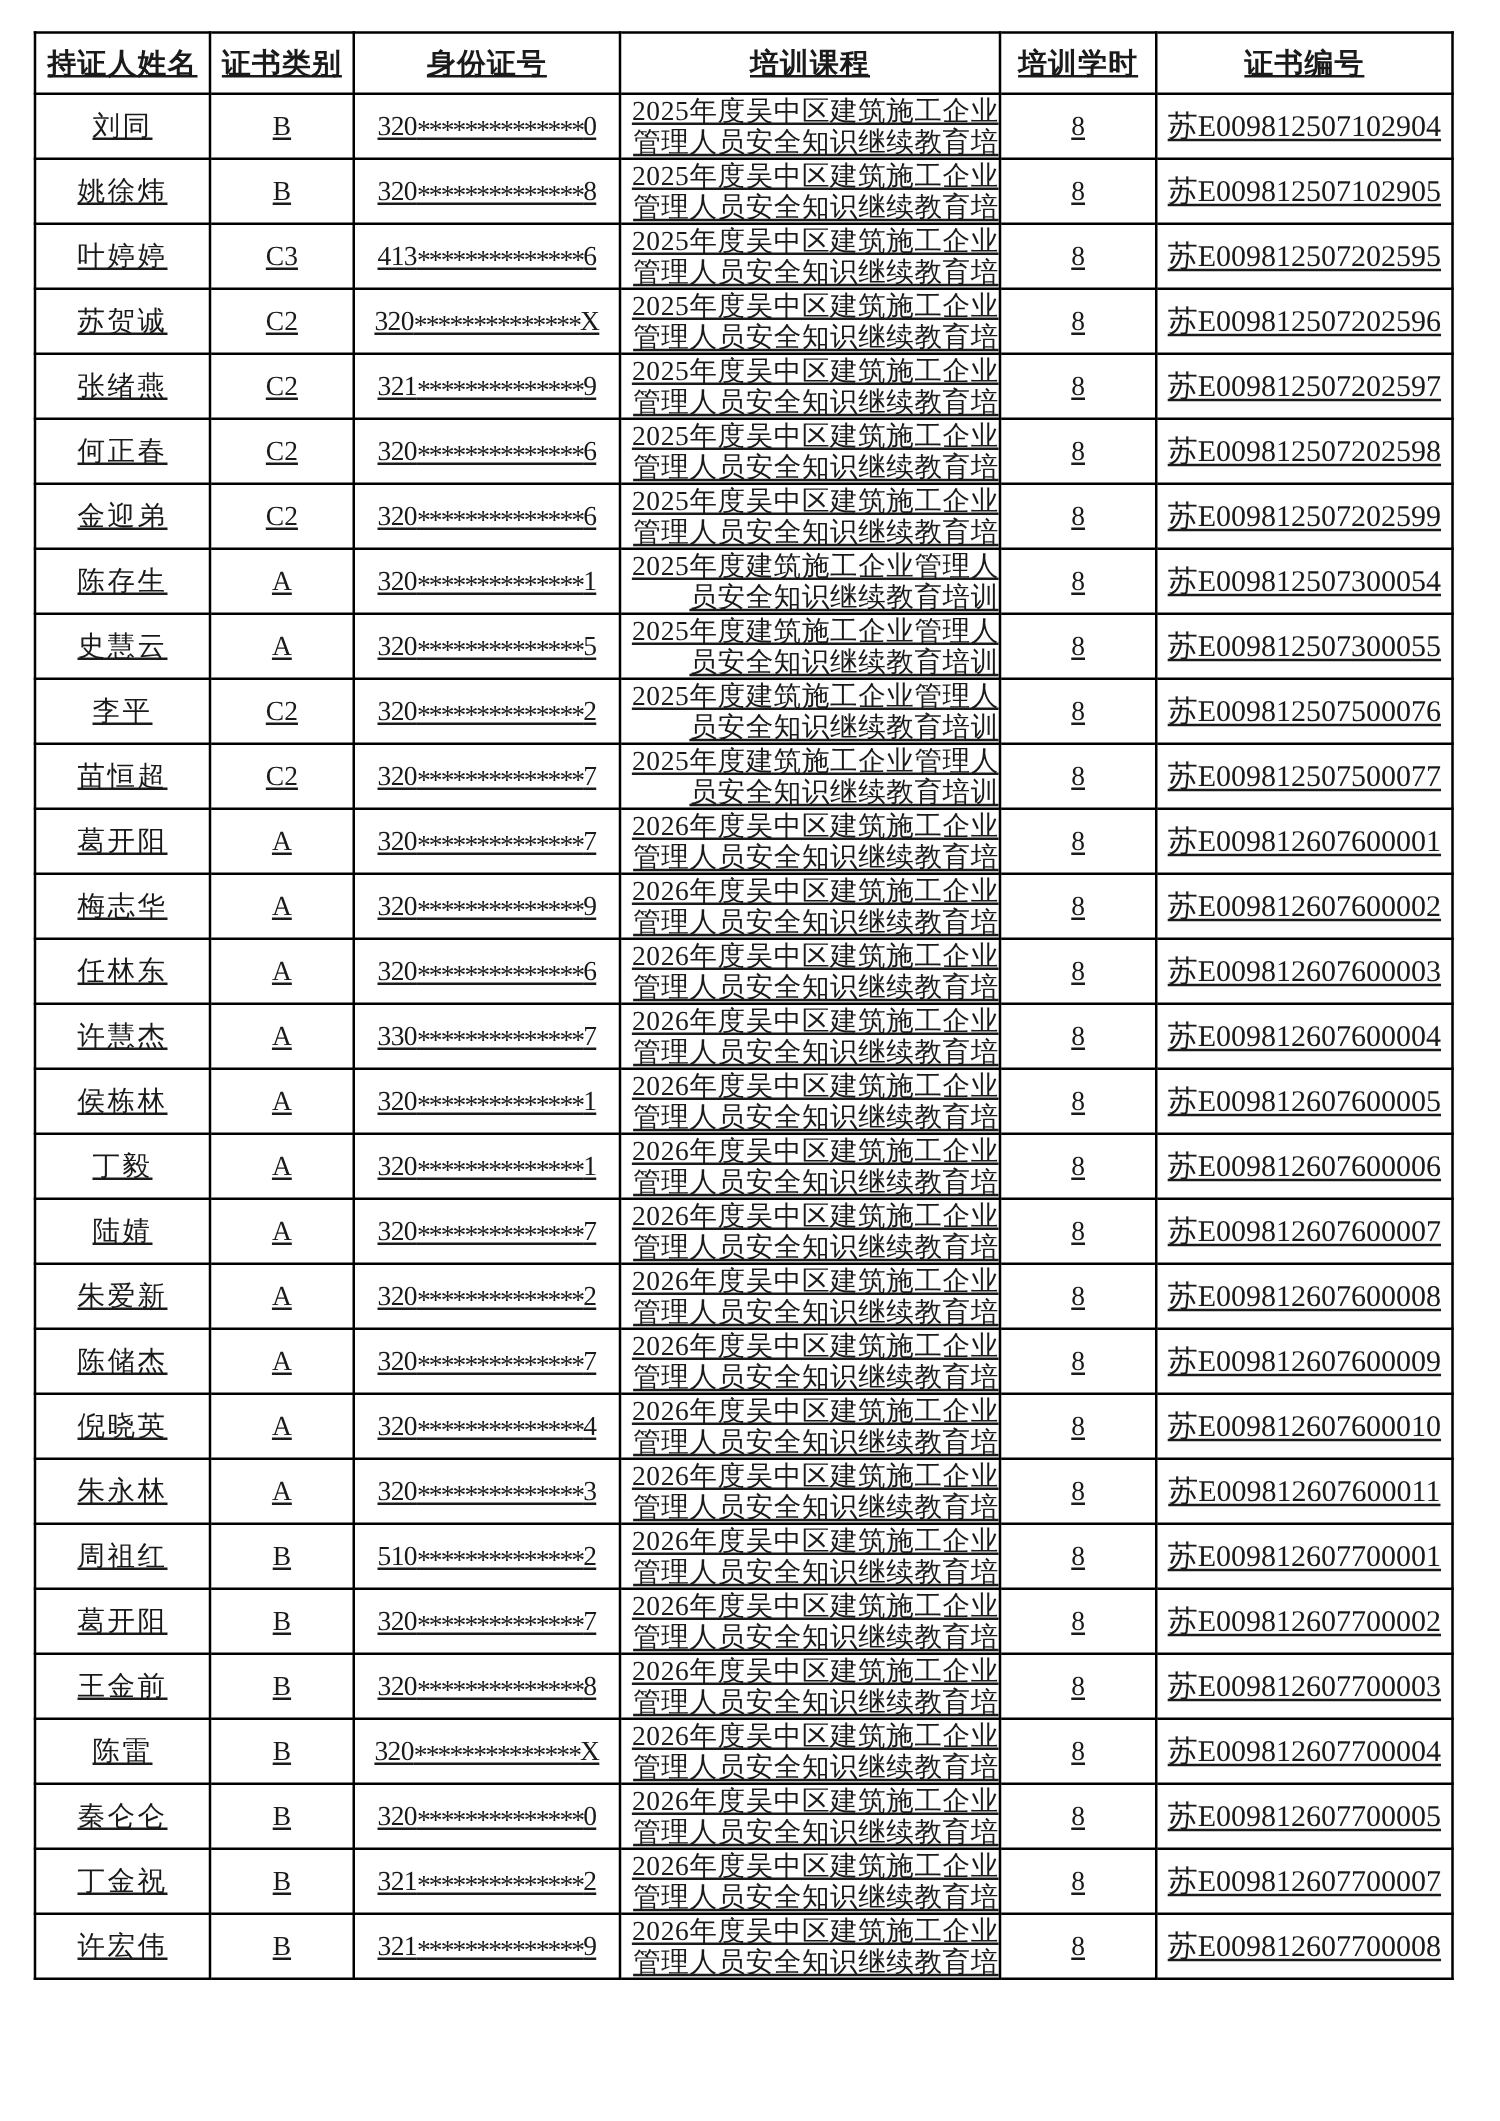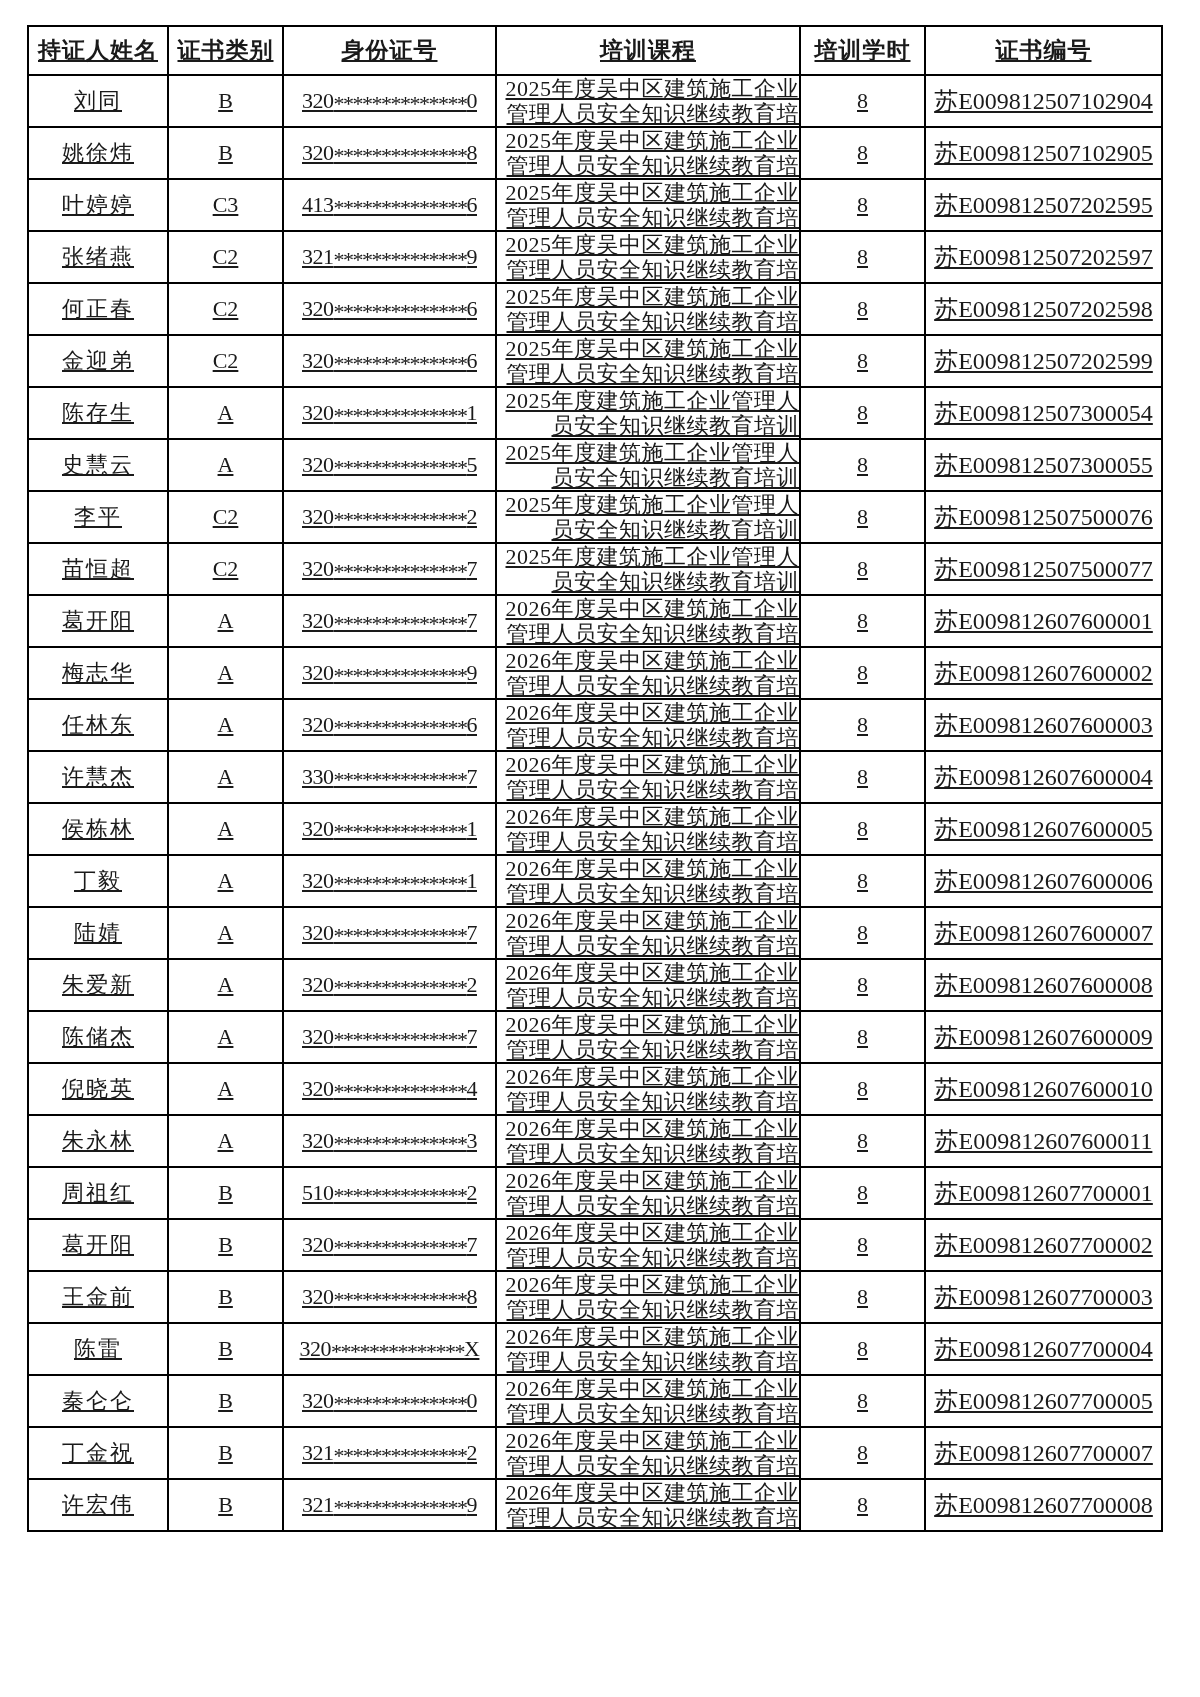--- a/index.html
+++ b/index.html
@@ -124,20 +124,31 @@
           <td class="type-cell">C3</td>
           <td class="id-cell">413<span class="stars">**************</span>6</td>
           <td class="course-cell">
             <div class="course-text">2025年度吴中区建筑施工企业
 管理人员安全知识继续教育培</div>
           </td>
           <td class="hours-cell">8</td>
           <td class="cert-cell">苏E009812507202595</td>
         </tr>
         <tr class="data-row">
+          <td class="name-cell">苏贺诚</td>
+          <td class="type-cell">C2</td>
+          <td class="id-cell">320<span class="stars">**************</span>X</td>
+          <td class="course-cell">
+            <div class="course-text">2025年度吴中区建筑施工企业
+管理人员安全知识继续教育培</div>
+          </td>
+          <td class="hours-cell">8</td>
+          <td class="cert-cell">苏E009812507202596</td>
+        </tr>
+        <tr class="data-row">
           <td class="name-cell">张绪燕</td>
           <td class="type-cell">C2</td>
           <td class="id-cell">321<span class="stars">**************</span>9</td>
           <td class="course-cell">
             <div class="course-text">2025年度吴中区建筑施工企业
 管理人员安全知识继续教育培</div>
           </td>
           <td class="hours-cell">8</td>
           <td class="cert-cell">苏E009812507202597</td>
         </tr>

